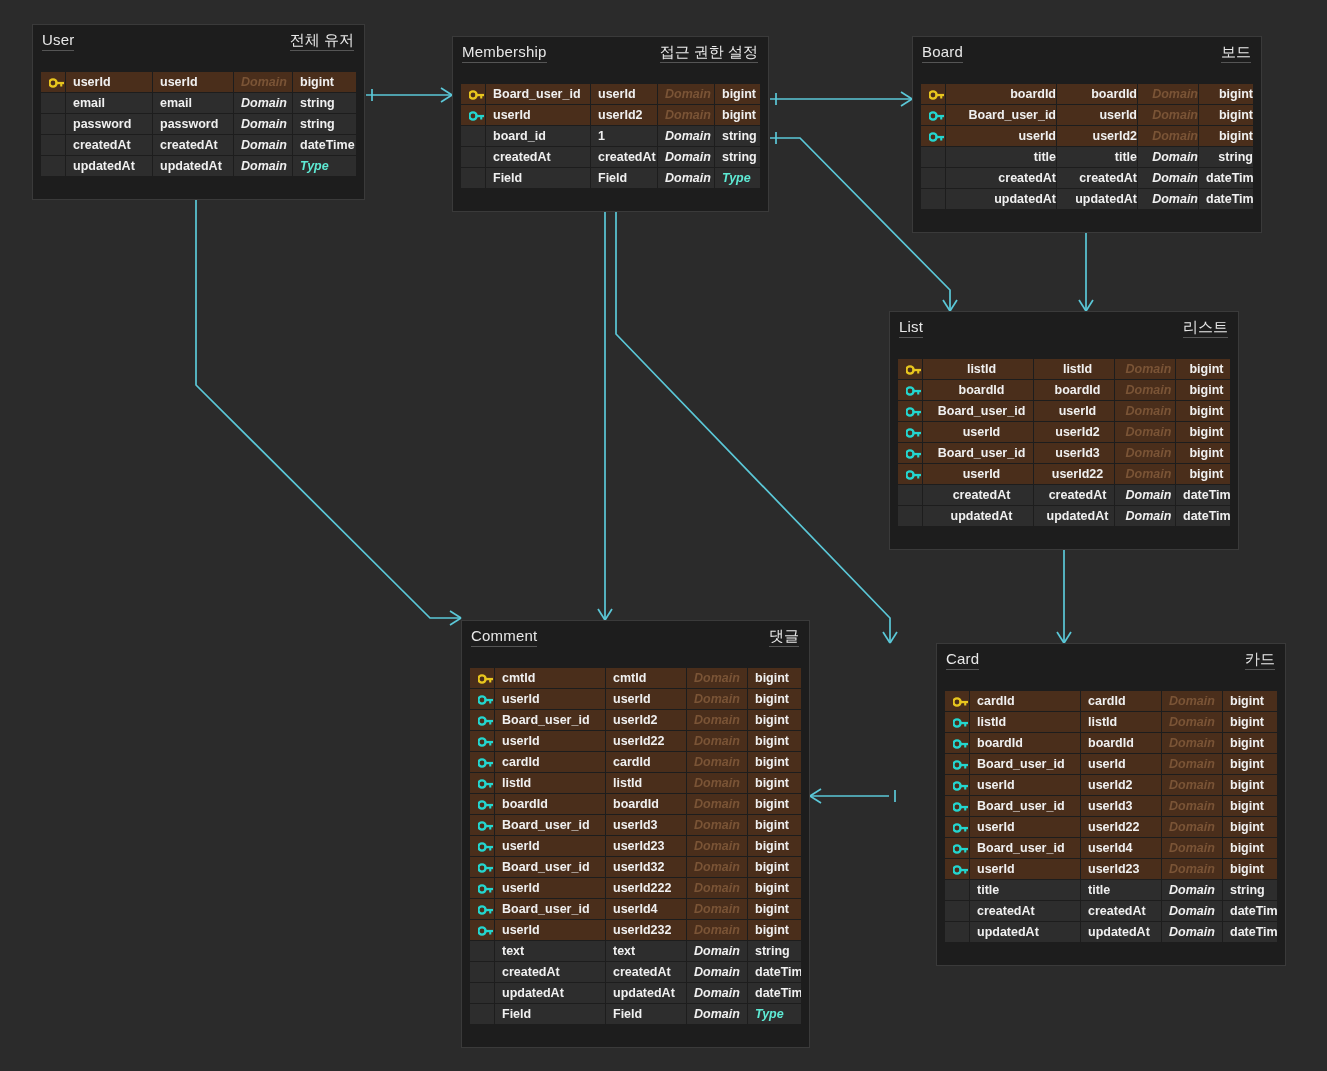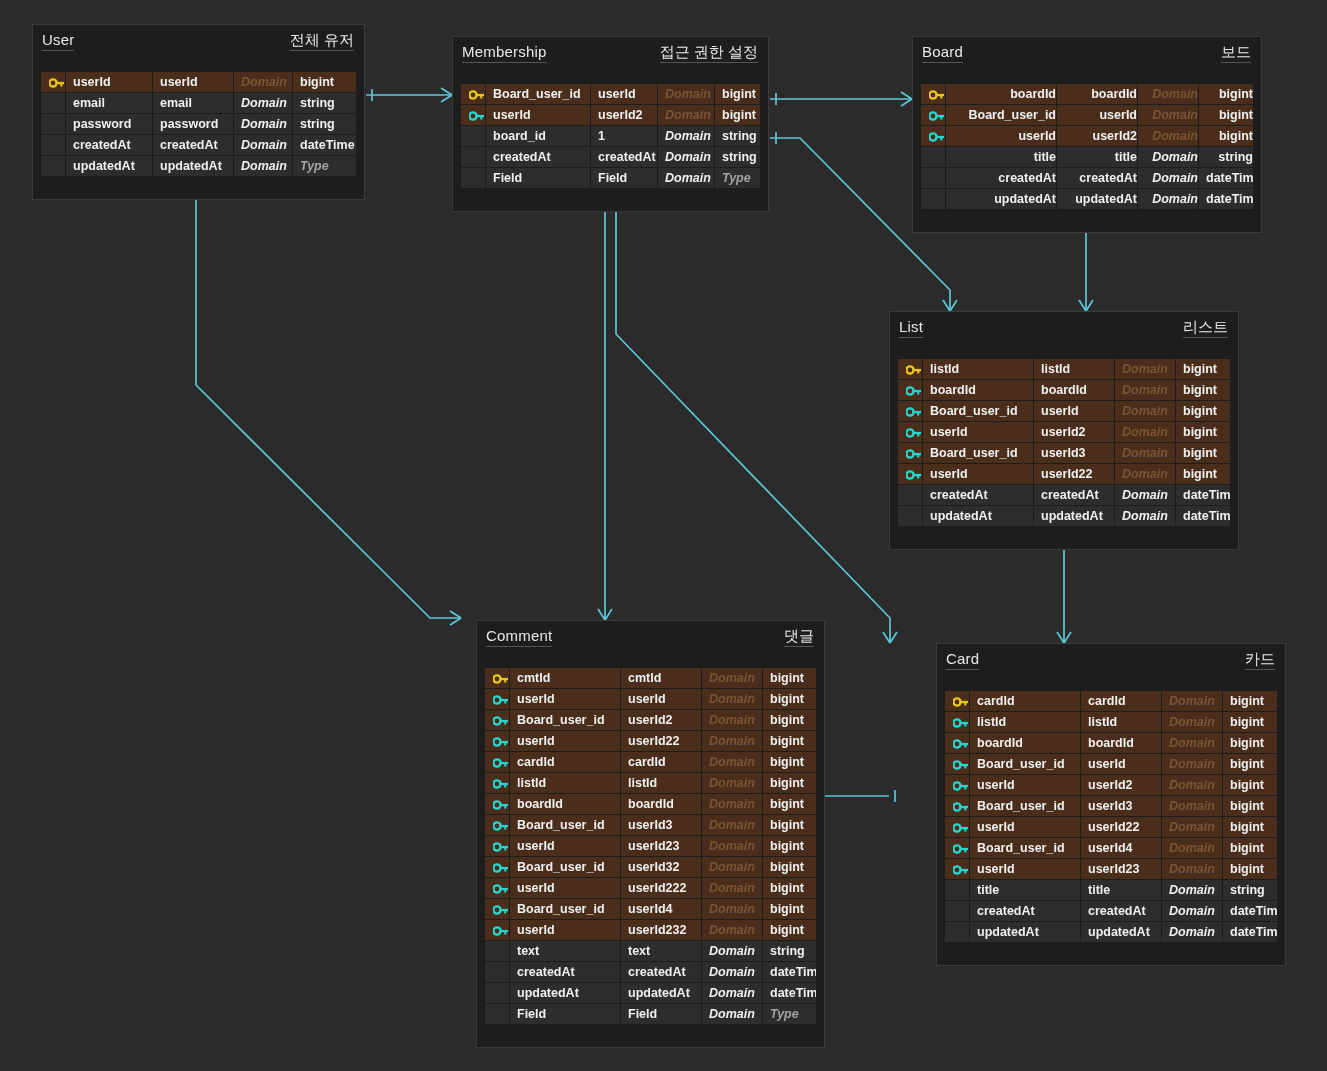--- a/index.html
+++ b/index.html
@@ -46,21 +46,21 @@
     background:#2d2d2d;
     vertical-align:middle;
     white-space:nowrap;
     overflow:hidden;
     font-weight:bold;
   }
   tr.keyrow td{background:#4a2e1b;}
   td.c-key{width:24px;padding:0;text-align:center;}
   td.c-domain{color:#6b6b6b;font-style:italic;font-weight:bold;}
   tr.keyrow td.c-domain{color:#7a5436;}
-  td.c-type.placeholder{color:#a3a3a3;font-style:italic;}
+  td.c-type.placeholder{color:#5eead4;font-style:italic;}
 
   .keyicon{display:inline-block;vertical-align:middle;line-height:0;}
 </style>
 </head>
 <body>
 
 <div id="canvas">
 
   <svg id="links" viewBox="0 0 1327 1071" xmlns="http://www.w3.org/2000/svg">
       <g>
@@ -299,21 +299,21 @@
           <tr>
             <td class="c-key"></td>
             <td class="c-name">updatedAt</td>
             <td class="c-logical">updatedAt</td>
             <td class="c-domain">Domain</td>
             <td class="c-type">dateTime</td>
           </tr>
         </tbody>
       </table>
     </div>
-    <div class="entity" style="left: 889px; top: 311px; width: 350px;">
+    <div class="entity" style="left: 889px; top: 311px; width: 350px; text-align: center;">
       <div class="ent-head">
         <span class="ent-name">List</span>
         <span class="ent-comment">리스트</span>
       </div>
       <table class="cols">
         <colgroup>
           <col style="width: 24px;">
           <col style="width: 110px;">
           <col style="width: 80px;">
           <col style="width: 60px;">
@@ -396,21 +396,21 @@
           <tr>
             <td class="c-key"></td>
             <td class="c-name">updatedAt</td>
             <td class="c-logical">updatedAt</td>
             <td class="c-domain">Domain</td>
             <td class="c-type">dateTime</td>
           </tr>
         </tbody>
       </table>
     </div>
-    <div class="entity" style="left: 476px; top: 620px; width: 349px;">
+    <div class="entity" style="left: 461px; top: 620px; width: 349px;">
       <div class="ent-head">
         <span class="ent-name">Comment</span>
         <span class="ent-comment">댓글</span>
       </div>
       <table class="cols">
         <colgroup>
           <col style="width: 24px;">
           <col style="width: 110px;">
           <col style="width: 80px;">
           <col style="width: 60px;">

